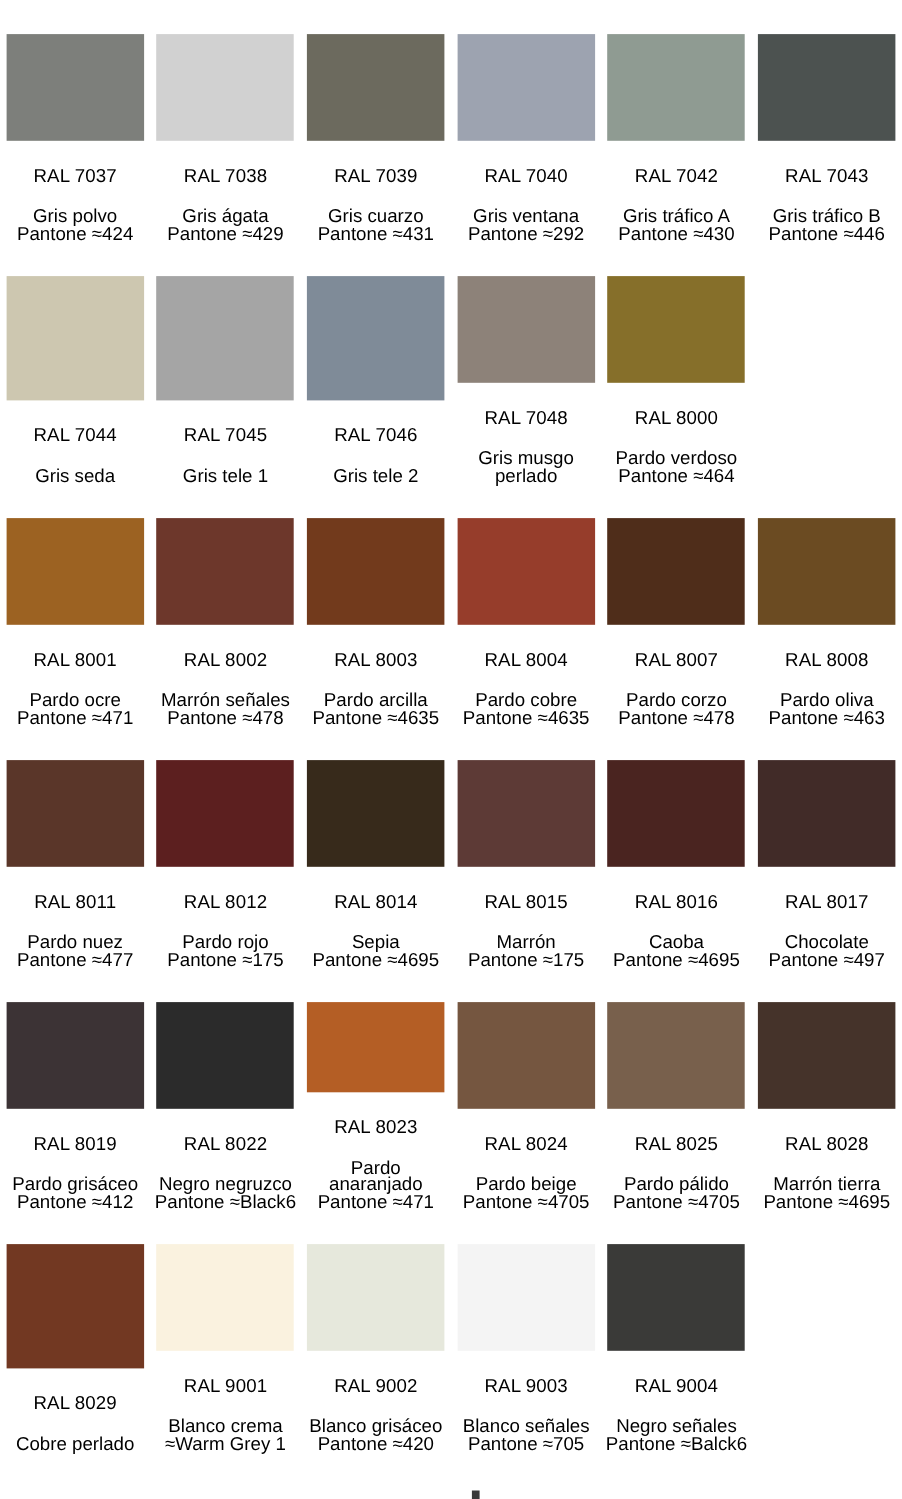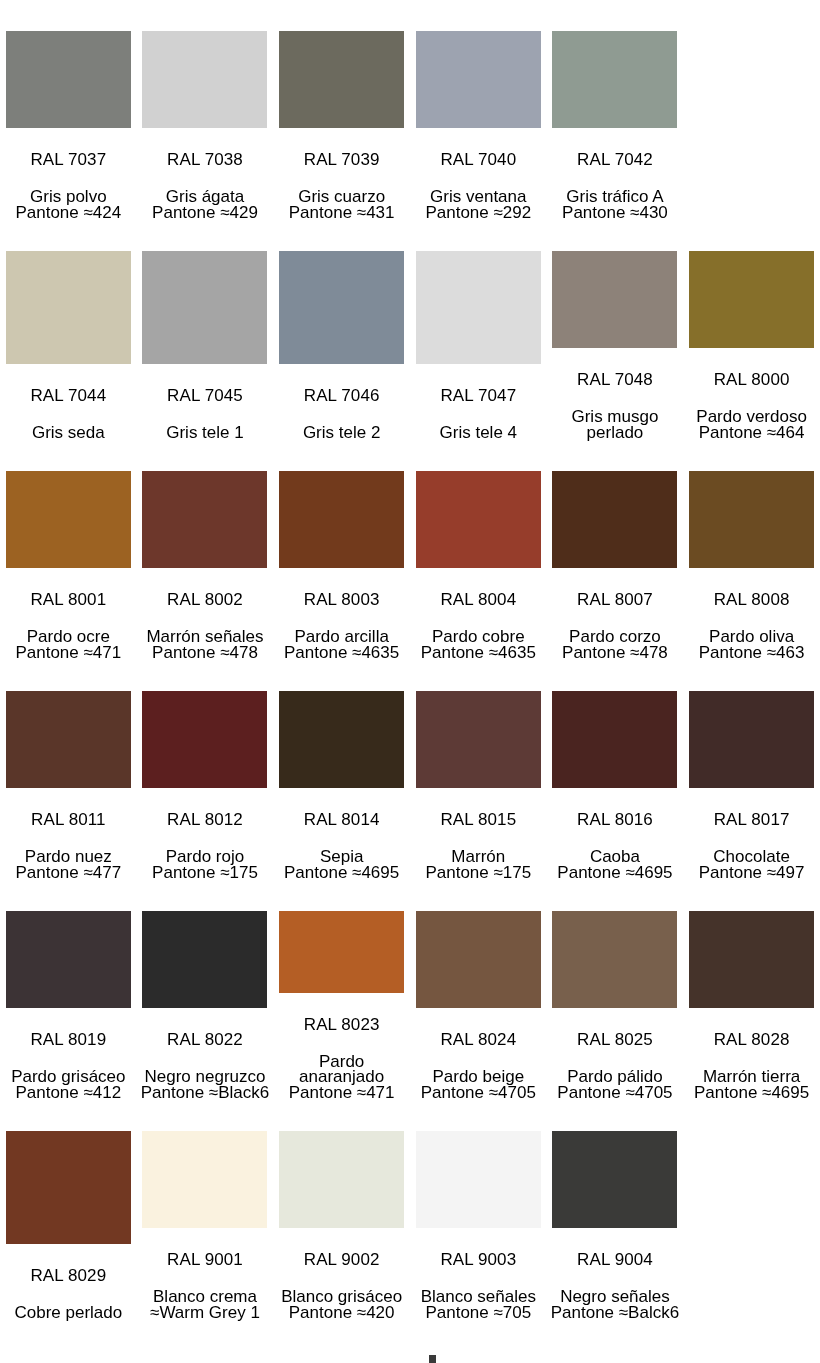--- a/index.html
+++ b/index.html
@@ -89,41 +89,41 @@
       <div class="ral-cell">
         <div class="swatch" style="background: rgb(157, 163, 176);"></div>
         <div class="ral-code">RAL 7040</div>
         <div class="ral-desc"><span>Gris ventana</span><span class="line2">Pantone ≈292</span></div>
       </div>
       <div class="ral-cell">
         <div class="swatch" style="background: rgb(143, 155, 146);"></div>
         <div class="ral-code">RAL 7042</div>
         <div class="ral-desc"><span>Gris tráfico A</span><span class="line2">Pantone ≈430</span></div>
       </div>
+      <div class="ral-cell">
+        <div class="swatch" style="background: rgb(76, 82, 80);"></div>
+        <div class="ral-code">RAL 7043</div>
+        <div class="ral-desc"><span>Gris tráfico B</span><span class="line2">Pantone ≈446</span></div>
+      </div>
     </div>
     <div class="ral-row">
       <div class="ral-cell">
         <div class="swatch" style="background: rgb(205, 199, 176);"></div>
         <div class="ral-code">RAL 7044</div>
         <div class="ral-desc"><span>Gris seda</span></div>
       </div>
       <div class="ral-cell">
         <div class="swatch" style="background: rgb(165, 165, 165);"></div>
         <div class="ral-code">RAL 7045</div>
         <div class="ral-desc"><span>Gris tele 1</span></div>
       </div>
       <div class="ral-cell">
         <div class="swatch" style="background: rgb(127, 139, 152);"></div>
         <div class="ral-code">RAL 7046</div>
         <div class="ral-desc"><span>Gris tele 2</span></div>
-      </div>
-      <div class="ral-cell">
-        <div class="swatch" style="background: rgb(220, 220, 220);"></div>
-        <div class="ral-code">RAL 7047</div>
-        <div class="ral-desc"><span>Gris tele 4</span></div>
       </div>
       <div class="ral-cell">
         <div class="swatch" style="background: rgb(141, 130, 121);"></div>
         <div class="ral-code">RAL 7048</div>
         <div class="ral-desc"><span>Gris musgo</span><span class="line2">perlado</span></div>
       </div>
       <div class="ral-cell">
         <div class="swatch" style="background: rgb(134, 111, 42);"></div>
         <div class="ral-code">RAL 8000</div>
         <div class="ral-desc"><span>Pardo verdoso</span><span class="line2">Pantone ≈464</span></div>

